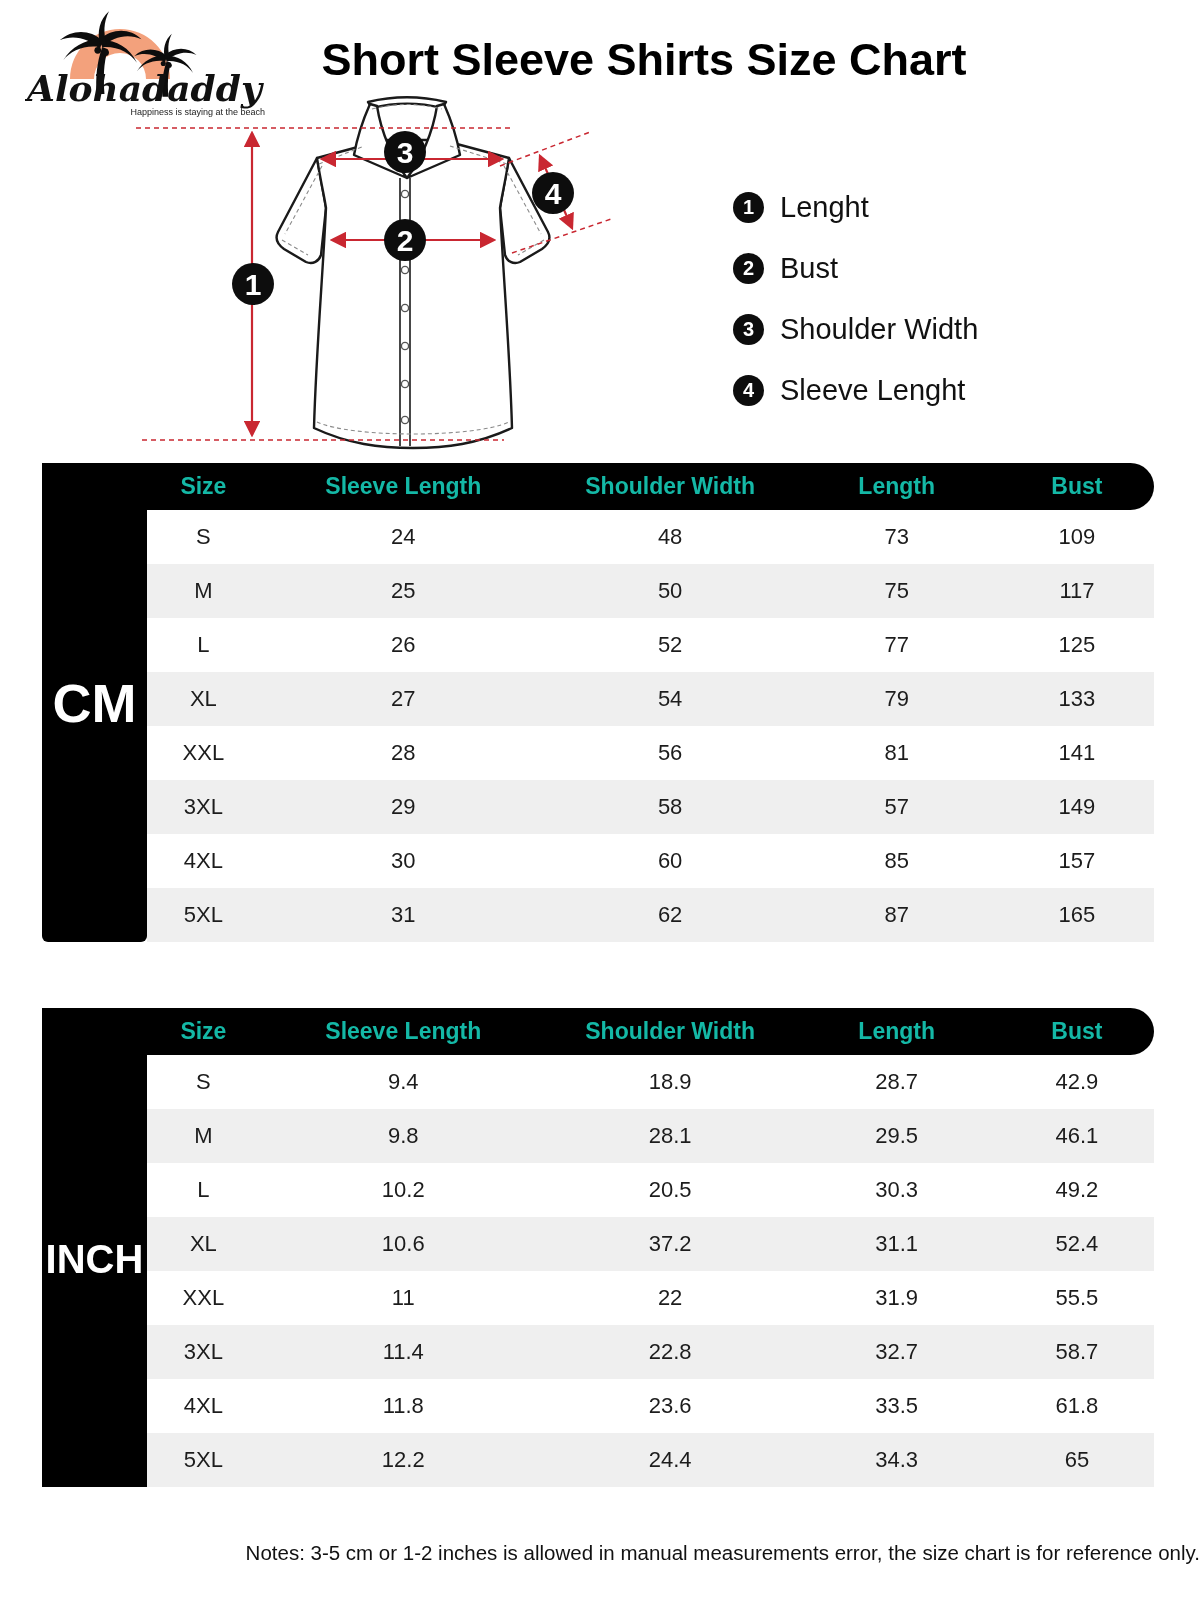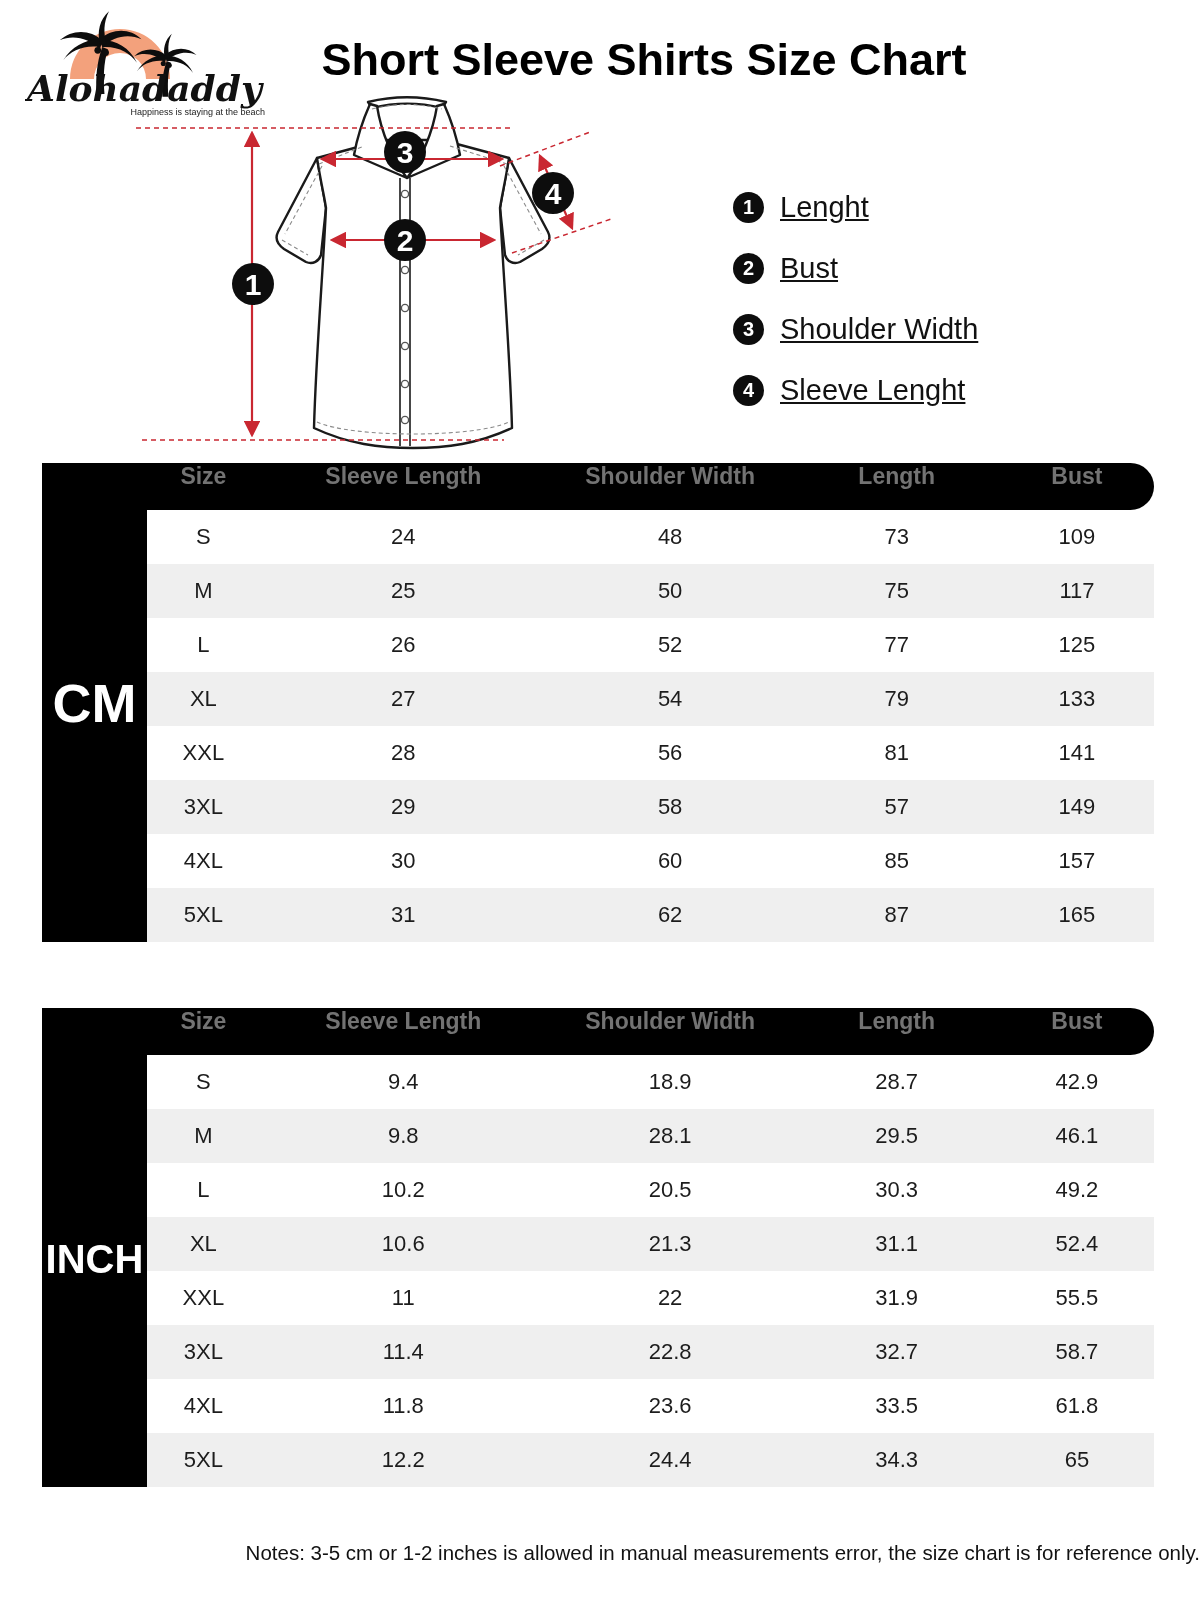--- a/index.html
+++ b/index.html
@@ -19,34 +19,34 @@
   .diagram-svg{position:absolute;left:112px;top:92px;width:556px;height:366px;}
   .marker-num{font-family:"Liberation Sans",sans-serif;font-size:30px;font-weight:bold;fill:#fff;}
   
   .legend{position:absolute;left:733px;top:192px;display:flex;flex-direction:column;gap:30px;}
   .legend-item{display:flex;align-items:center;gap:16px;height:31px;}
   .legend-dot{
     width:31px;height:31px;border-radius:50%;background:#0d0d0d;color:#fff;
     display:flex;align-items:center;justify-content:center;
     font-size:20px;font-weight:bold;flex:0 0 31px;
   }
-  .legend-label{font-size:29px;color:#111;text-decoration:underline;}
+  .legend-label{font-size:29px;color:#111;}
   
   .size-table{position:absolute;left:42px;width:1112px;}
   .size-table.cm{top:463px;}
   .size-table.inch{top:1008px;}
   .unit-rail{
     position:absolute;left:0;top:0;bottom:0;width:105px;background:#000;
     display:flex;align-items:center;justify-content:center;
     color:#fff;font-weight:bold;z-index:2;
   }
-  .cm .unit-rail{font-size:54px;}
+  .cm .unit-rail{font-size:54px;border-radius:6px;}
   .inch .unit-rail{font-size:40px;margin-top:24px;}
   .thead{
-    display:flex;height:47px;background:#000;color:#737373;
+    display:flex;align-items:center;height:47px;background:#000;color:#14b8a6;
     padding-left:105px;border-radius:0 24px 24px 0;position:relative;z-index:1;
   }
   .hcell{font-size:23px;font-weight:bold;text-align:center;}
   .trow{display:flex;align-items:center;height:54px;margin-left:105px;background:#fff;}
   .trow.alt{background:#efefef;}
   .tcell{font-size:22px;text-align:center;color:#1c1c1c;}
   .c0{width:11.2%;} .c1{width:28.5%;} .c2{width:24.5%;} .c3{width:20.5%;} .c4{width:15.3%;}
   
   .note{
     position:absolute;left:0;right:0;top:1541px;text-align:right;
@@ -264,21 +264,21 @@
       <div class="trow">
         <div class="tcell c0">L</div>
         <div class="tcell c1">10.2</div>
         <div class="tcell c2">20.5</div>
         <div class="tcell c3">30.3</div>
         <div class="tcell c4">49.2</div>
       </div>
       <div class="trow alt">
         <div class="tcell c0">XL</div>
         <div class="tcell c1">10.6</div>
-        <div class="tcell c2">21.3</div>
+        <div class="tcell c2">37.2</div>
         <div class="tcell c3">31.1</div>
         <div class="tcell c4">52.4</div>
       </div>
       <div class="trow">
         <div class="tcell c0">XXL</div>
         <div class="tcell c1">11</div>
         <div class="tcell c2">22</div>
         <div class="tcell c3">31.9</div>
         <div class="tcell c4">55.5</div>
       </div>

